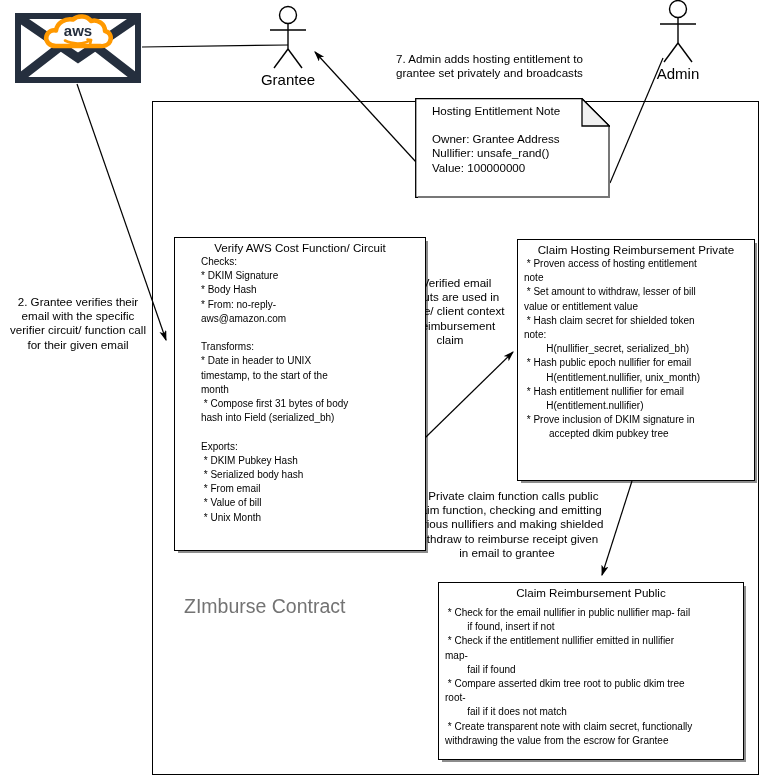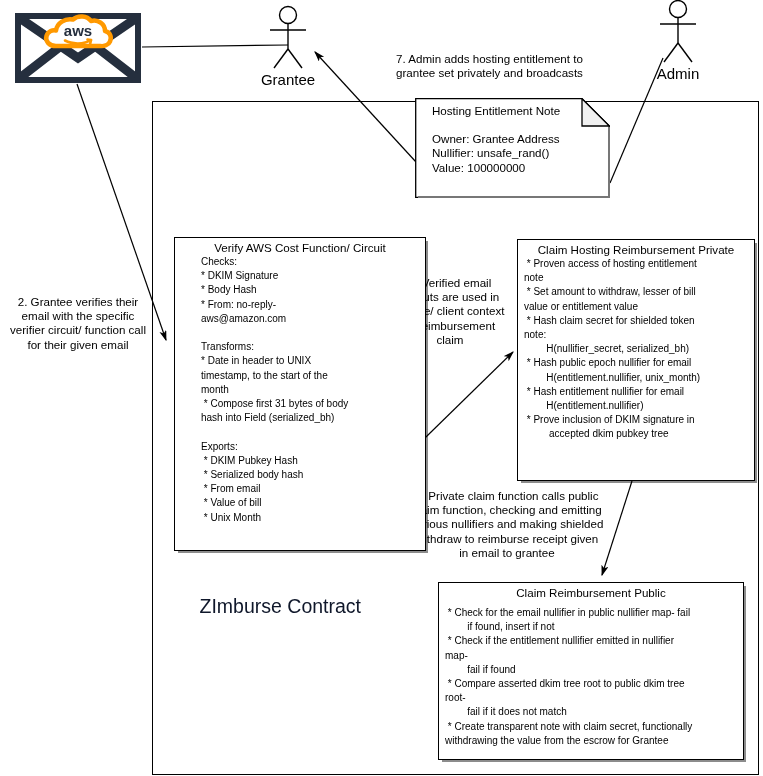--- a/index.html
+++ b/index.html
@@ -52,26 +52,26 @@
   .contract-frame {
     position: absolute;
     left: 152px; top: 101px;
     width: 607px; height: 674px;
     border: 1.4px solid #000000;
     box-sizing: border-box;
     background: transparent;
   }
   .contract-title {
     position: absolute;
-    left: 176px; top: 592px;
+    left: 184px; top: 592px;
     width: 185px;
-    text-align: right;
+    text-align: left;
     font-size: 19.5px;
     line-height: 29px;
-    color: #0f172a;
+    color: #737373;
   }
 
   
   .box {
     position: absolute;
     box-sizing: border-box;
     border: 1.3px solid #000000;
     background: #ffffff;
     box-shadow: 3px 3px 0 -1px rgba(0,0,0,0.45);
   }

